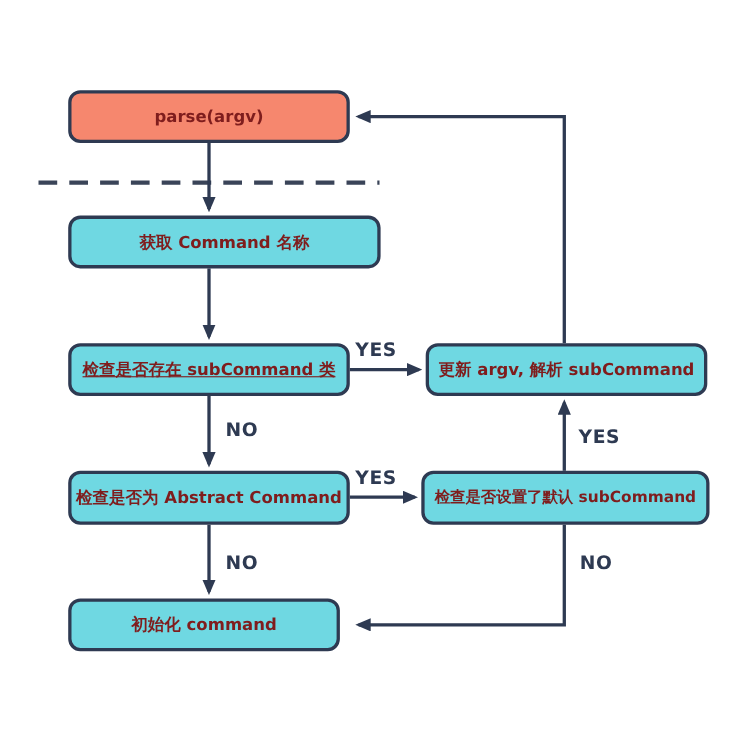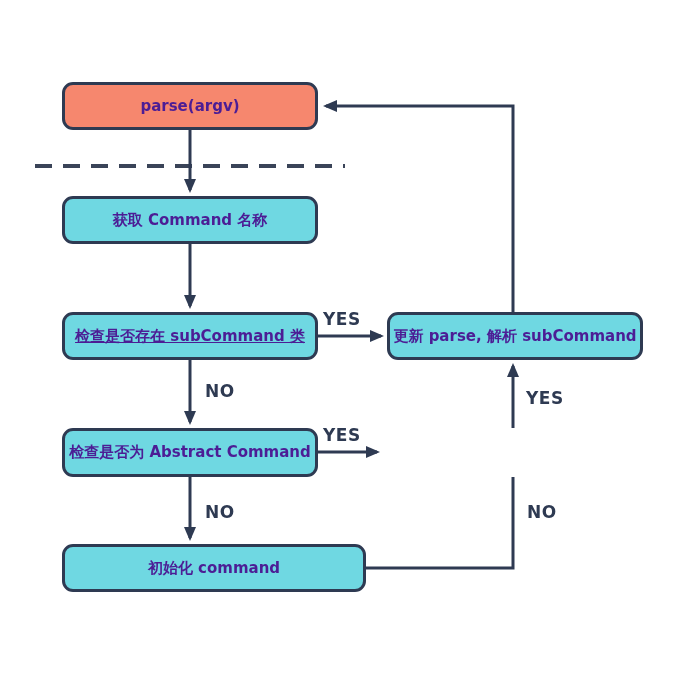--- a/index.html
+++ b/index.html
@@ -24,36 +24,36 @@
   }
   .node {
     position: absolute;
     box-sizing: border-box;
     display: flex;
     align-items: center;
     justify-content: center;
     border: 3px solid #2e3a52;
     border-radius: 11px;
     background: #6fd8e2;
-    color: #4c1d95;
+    color: #7f1d1d;
     font-size: 15px;
     font-weight: bold;
     text-align: center;
     line-height: 1.1;
     padding: 2px 6px;
     white-space: nowrap;
   }
   .node.accent { background: #f6876e; }
   .n-parse   { left: 62px;  top: 82px;  width: 256px; height: 48px; }
-  .n-getname { left: 62px;  top: 196px; width: 256px; height: 48px; }
+  .n-getname { left: 62px;  top: 196px; width: 284px; height: 48px; }
   .n-checksub{ left: 62px;  top: 312px; width: 256px; height: 48px; text-decoration: underline; }
   .n-update  { left: 387px; top: 312px; width: 256px; height: 48px; }
   .n-abstract{ left: 62px;  top: 428px; width: 256px; height: 49px; }
   .n-default { left: 383px; top: 428px; width: 262px; height: 49px; font-size: 14px; }
-  .n-init    { left: 62px;  top: 544px; width: 304px; height: 48px; text-align: center; }
+  .n-init    { left: 62px;  top: 544px; width: 247px; height: 48px; text-align: center; }
   .edge-label {
     position: absolute;
     color: #2e3a52;
     font-size: 17px;
     font-weight: bold;
     letter-spacing: 0.5px;
     white-space: nowrap;
   }
   .l-sub-yes      { left: 323px; top: 309px; }
   .l-sub-no       { left: 205px; top: 381px; }
@@ -94,24 +94,25 @@
 
     <path d="M513,477 V568 H326" stroke="#2e3a52" stroke-width="3" fill="none" marker-end="url(#arrow)"></path>
   </svg>
 
   <div class="node accent n-parse">parse(argv)</div>
 
   <div class="node n-getname">获取 Command 名称</div>
 
   <div class="node n-checksub">检查是否存在 subCommand 类</div>
 
-  <div class="node n-update">更新 parse, 解析 subCommand</div>
+  <div class="node n-update">更新 argv, 解析 subCommand</div>
 
   <div class="node n-abstract">检查是否为 Abstract Command</div>
 
+  <div class="node n-default">检查是否设置了默认 subCommand</div>
 
   <div class="node n-init">初始化 command</div>
 
   <span class="edge-label l-sub-yes">YES</span>
 
   <span class="edge-label l-sub-no">NO</span>
 
   <span class="edge-label l-abs-yes">YES</span>
 
   <span class="edge-label l-abs-no">NO</span>

